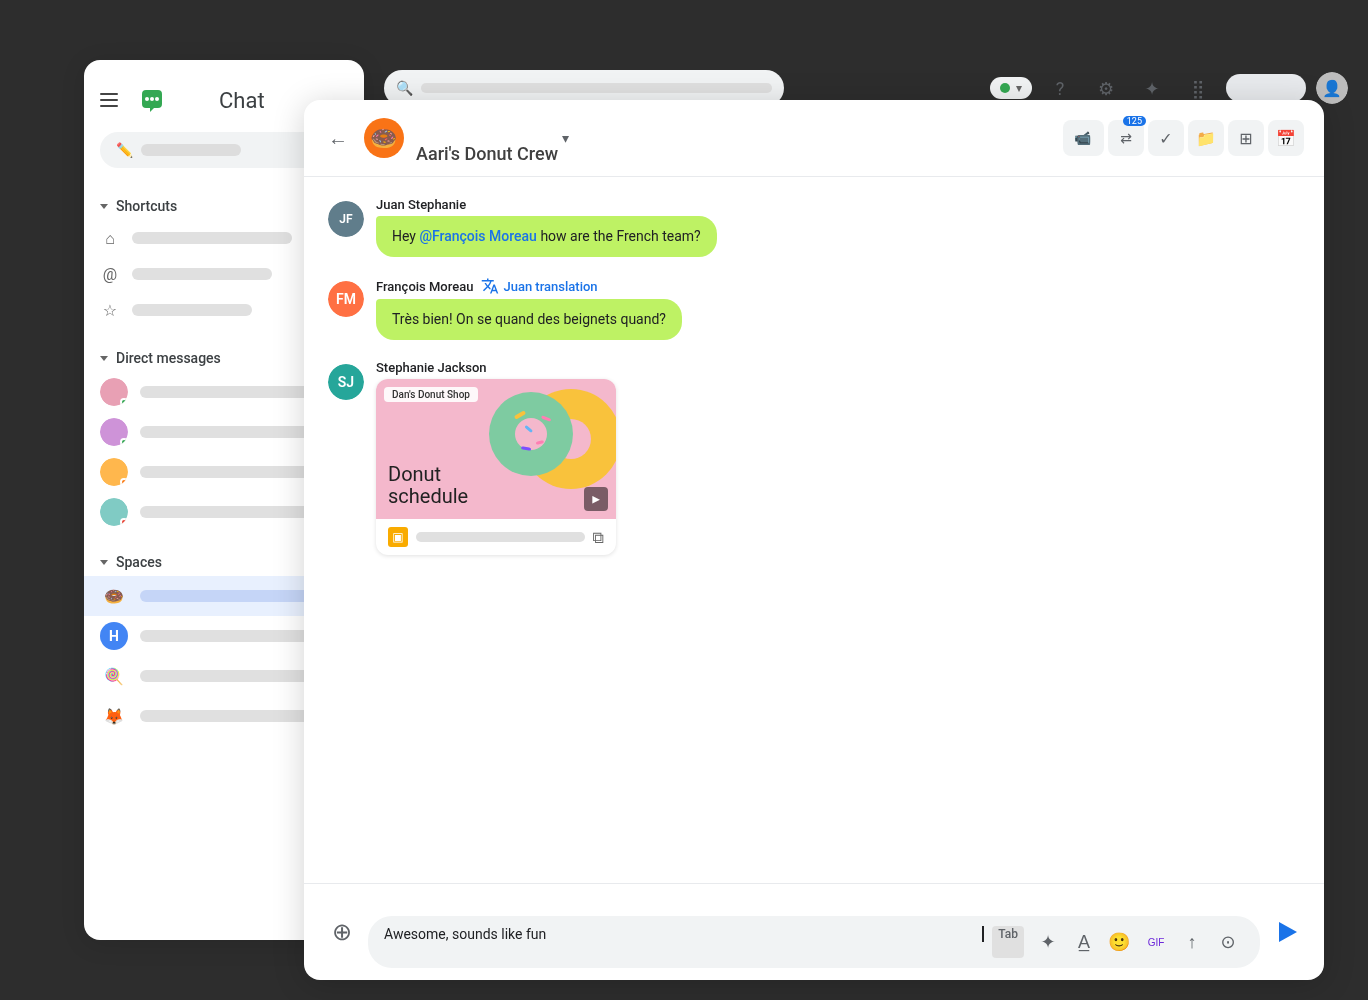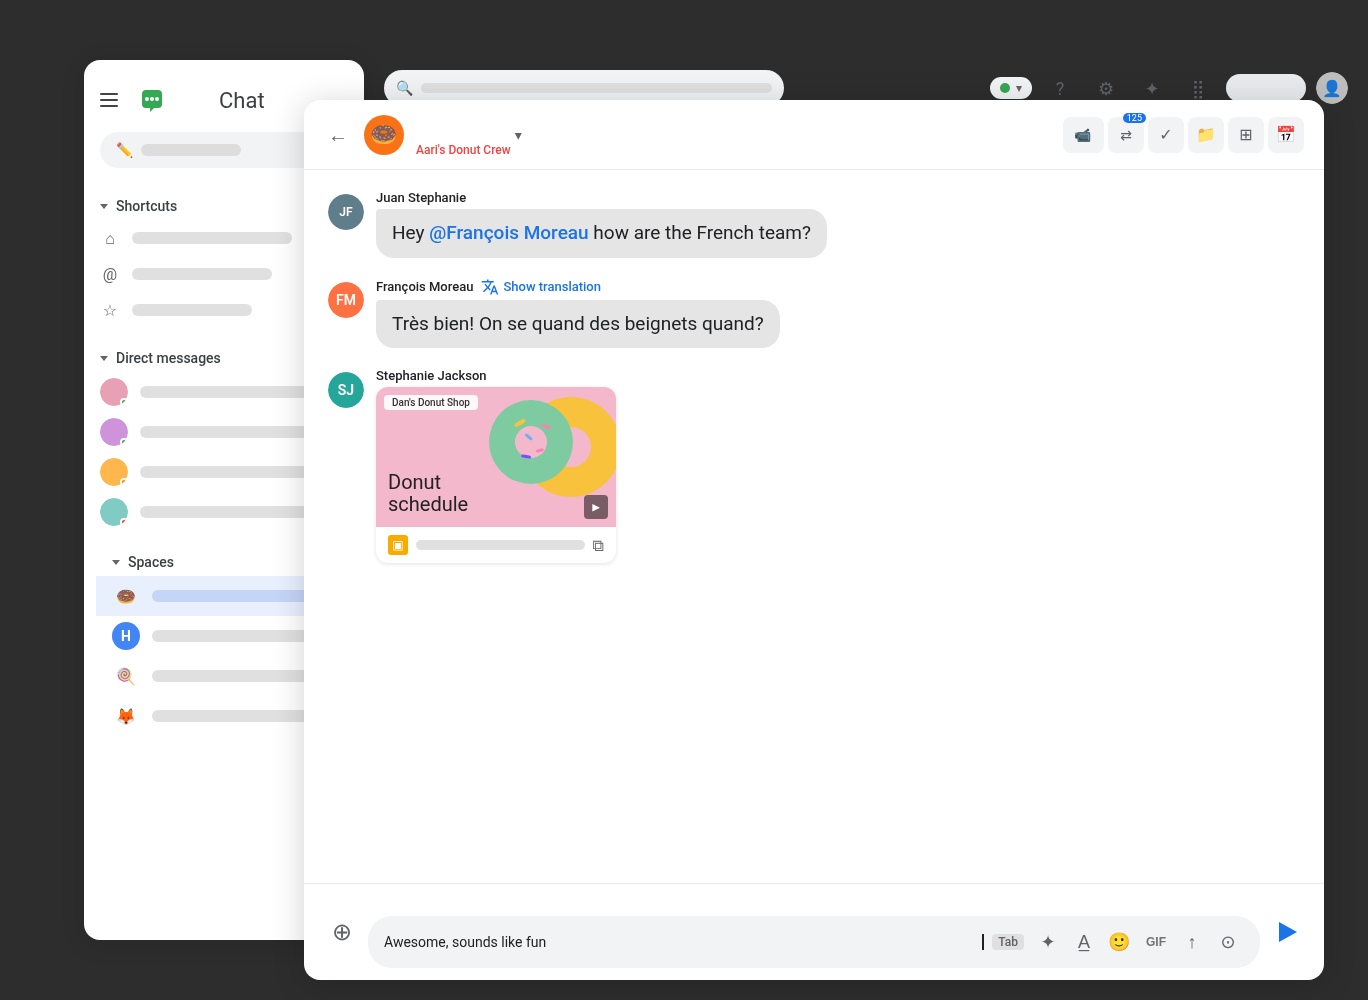--- a/index.html
+++ b/index.html
@@ -164,21 +164,21 @@
     .status-orange { background: #fa7b17; }
 
     .dm-bar {
       height: 12px;
       background: #e0e0e0;
       border-radius: 6px;
       flex: 1;
     }
 
     .spaces-section {
-      padding: 8px 12px;
+      padding: 8px 0;
       flex: 1;
     }
 
     .space-item {
       display: flex;
       align-items: center;
       gap: 12px;
       padding: 6px 16px;
       cursor: pointer;
       border-radius: 0;
@@ -302,23 +302,23 @@
       height: 40px;
       border-radius: 50%;
       background: #f97316;
       display: flex;
       align-items: center;
       justify-content: center;
       font-size: 22px;
     }
 
     .chat-title {
-      font-size: 12px;
+      font-size: 18px;
       font-weight: 500;
-      color: #ef4444;
+      color: #404040;
       margin-top: 31px;
     }
 
     .chat-title-dropdown {
       display: flex;
       align-items: center;
       gap: 4px;
       cursor: pointer;
     }
 
@@ -401,24 +401,24 @@
       display: flex;
       align-items: center;
       gap: 4px;
       color: #1a73e8;
       font-size: 13px;
       cursor: pointer;
       font-weight: 500;
     }
 
     .message-bubble {
-      background: #e5e5e5;
+      background: #bef264;
       border-radius: 4px 18px 18px 18px;
       padding: 10px 16px;
-      font-size: 19px;
+      font-size: 14px;
       color: #202124;
       display: inline-block;
       max-width: 80%;
       line-height: 1.5;
     }
 
     .mention {
       color: #1a73e8;
       font-weight: 500;
     }
@@ -536,21 +536,20 @@
 
     .message-input {
       flex: 1;
       background: #f1f3f4;
       border: none;
       border-radius: 24px;
       padding: 10px 16px;
       font-size: 14px;
       color: #202124;
       display: flex;
-      align-items: center;
       gap: 8px;
       min-height: 44px;
       margin-top: 20px;
     }
 
     .input-text {
       flex: 1;
       color: #202124;
       font-size: 14px;
     }
@@ -790,21 +789,21 @@
         <div class="message-avatar">
           <div style="width:36px;height:36px;border-radius:50%;background:#ff7043;display:flex;align-items:center;justify-content:center;color:#fff;font-size:14px;font-weight:600;">FM</div>
         </div>
         <div class="message-content">
           <div class="message-meta">
             <span class="message-sender">François Moreau</span>
             <div class="translate-btn">
               <svg width="18" height="18" viewBox="0 0 24 24" fill="#1a73e8">
                 <path d="M12.87 15.07l-2.54-2.51.03-.03A17.52 17.52 0 0 0 14.07 6H17V4h-7V2H8v2H1v2h11.17C11.5 7.92 10.44 9.75 9 11.35 8.07 10.32 7.3 9.19 6.69 8h-2c.73 1.63 1.73 3.17 2.98 4.56l-5.09 5.02L4 19l5-5 3.11 3.11.76-2.04zM18.5 10h-2L12 22h2l1.12-3h4.75L21 22h2l-4.5-12zm-2.62 7l1.62-4.33L19.12 17h-3.24z"></path>
               </svg>
-              <span>Show translation</span>
+              <span>Juan translation</span>
             </div>
           </div>
           <div class="message-bubble">Très bien! On se quand des beignets quand?</div>
         </div>
       </div>
 
       <div class="message-group">
         <div class="message-avatar">
           <div style="width:36px;height:36px;border-radius:50%;background:#26a69a;display:flex;align-items:center;justify-content:center;color:#fff;font-size:14px;font-weight:600;">SJ</div>
         </div>
@@ -855,21 +854,21 @@
     <div class="input-area">
       <button class="add-btn">⊕</button>
       <div class="message-input">
         <span class="input-text">Awesome, sounds like fun</span>
         <span style="width:2px;height:16px;background:#202124;display:inline-block;vertical-align:middle;"></span>
         <span class="tab-badge">Tab</span>
         <div class="input-actions">
           <button class="input-icon-btn">✦</button>
           <button class="input-icon-btn">A̲</button>
           <button class="input-icon-btn">🙂</button>
-          <button class="input-icon-btn" style="font-size:12px;font-weight:700;color:#737373;">GIF</button>
+          <button class="input-icon-btn" style="font-size:10px;font-weight:400;color:#6d28d9;">GIF</button>
           <button class="input-icon-btn">↑</button>
           <button class="input-icon-btn">⊙</button>
         </div>
       </div>
       <button class="send-btn">
         <div class="send-arrow"></div>
       </button>
     </div>
   </div>
 </div>

